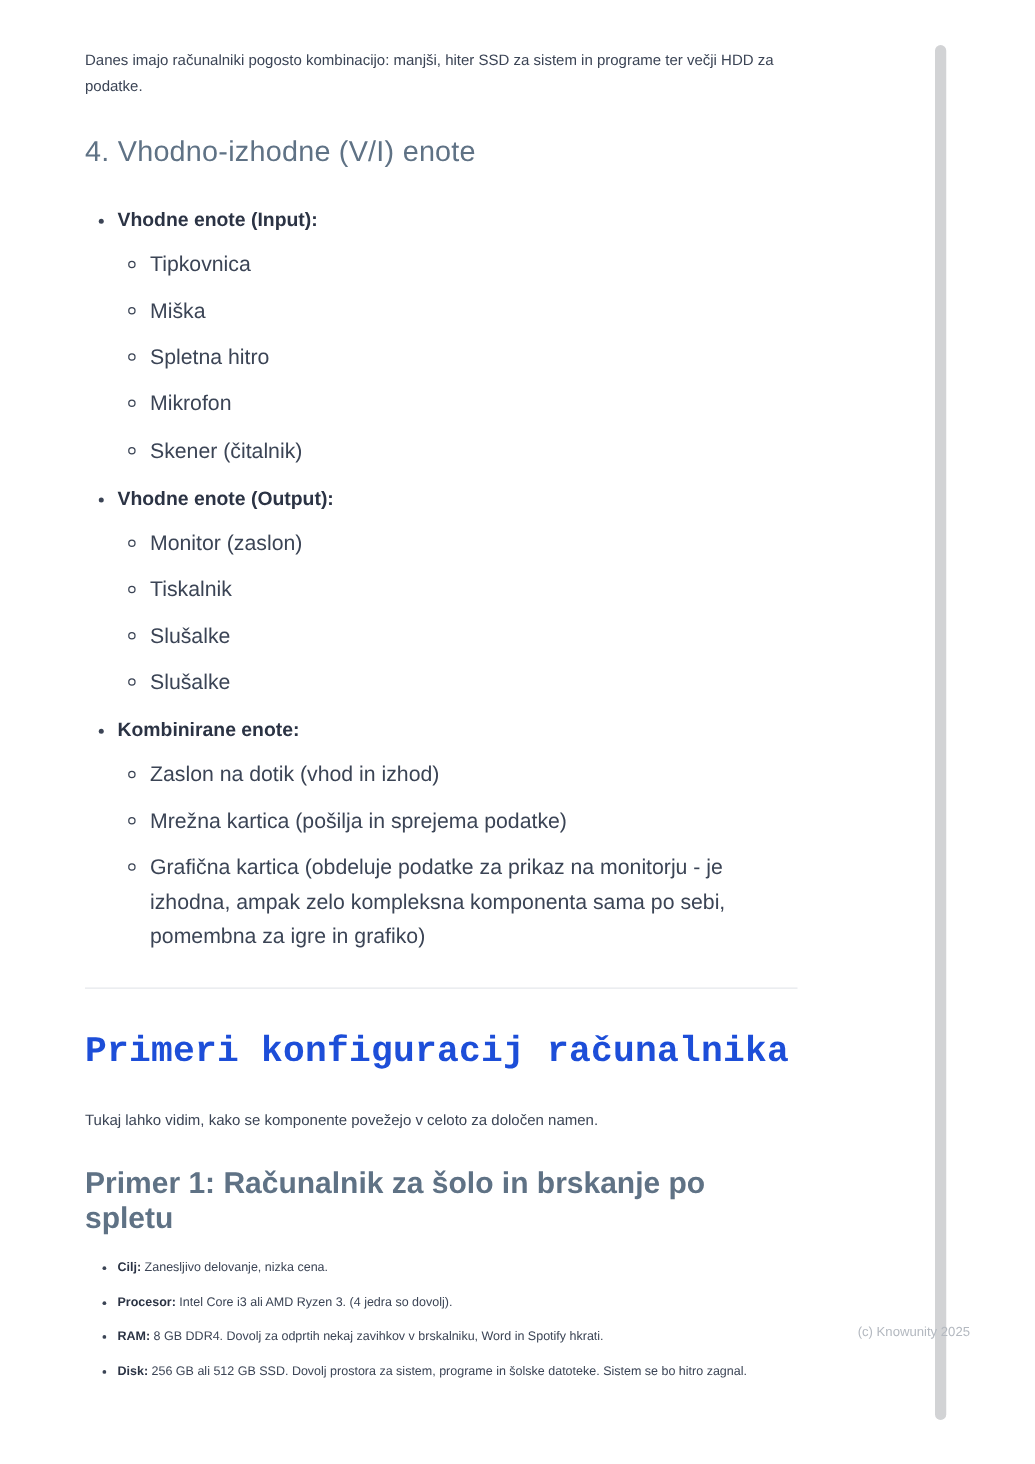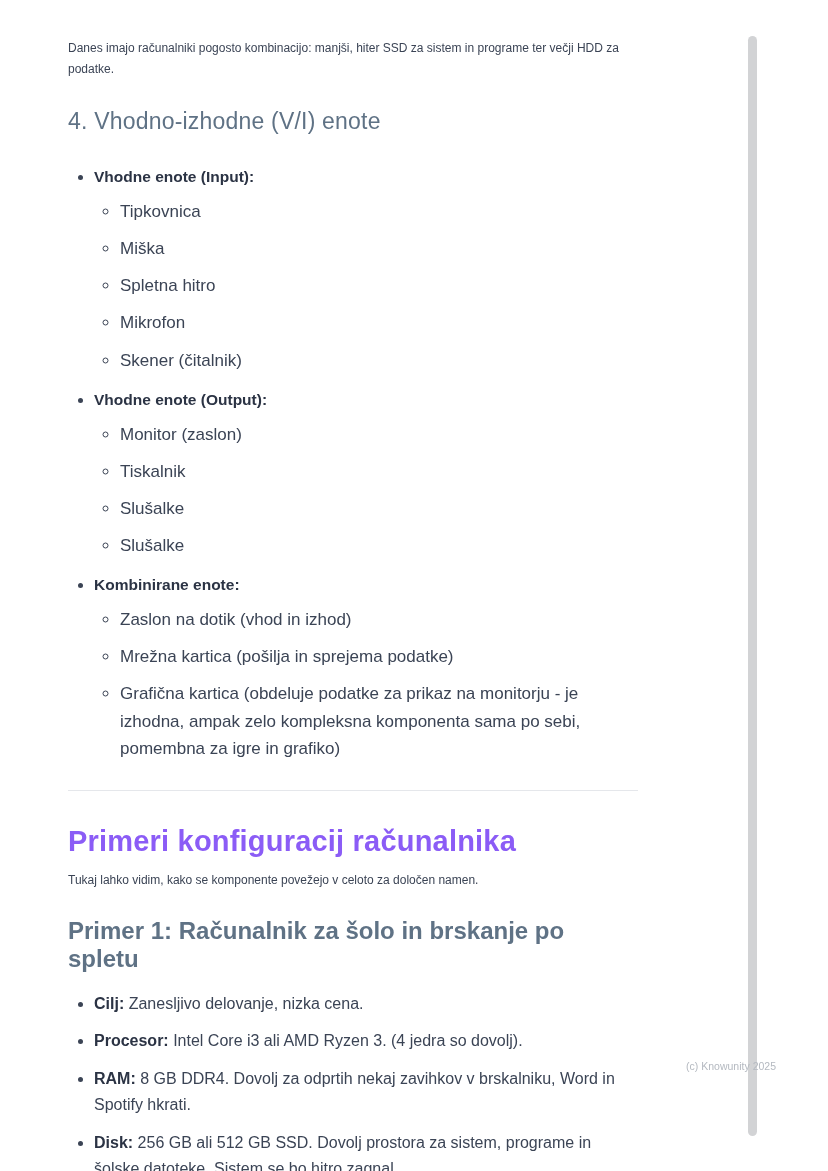--- a/index.html
+++ b/index.html
@@ -33,24 +33,25 @@
   h3.sub-title {
     font-size: 24px;
     font-weight: 600;
     color: #5f7285;
     margin-top: 26px;
     margin-bottom: 18px;
   }
   h1.doc-title {
     font-size: 29px;
     font-weight: 700;
-    color: #8b5cf6;
+    color: #1d4ed8;
     margin-top: 34px;
-    margin-bottom: 12px;
+    margin-bottom: 28px;
     letter-spacing: 0.2px;
+    font-family: Liberation Mono, monospace;
   }
   ul.outer-list {
     list-style: disc outside;
     padding-left: 26px;
     margin: 20px 0 10px 0;
   }
   ul.outer-list > li {
     font-size: 15.5px;
     line-height: 1.6;
     margin-bottom: 14px;
@@ -76,21 +77,21 @@
     border-top: 1px solid #e5e7eb;
     margin-top: 28px;
     margin-bottom: 0;
   }
   ul.spec-list {
     list-style: disc outside;
     padding-left: 26px;
     margin: 18px 0 0 0;
   }
   ul.spec-list > li {
-    font-size: 16px;
+    font-size: 10px;
     line-height: 1.65;
     margin-bottom: 11px;
     color: #3b4455;
   }
   ul.spec-list .spec-label {
     font-weight: 700;
     color: #2b3344;
   }
   .scrollbar {
     position: absolute;

